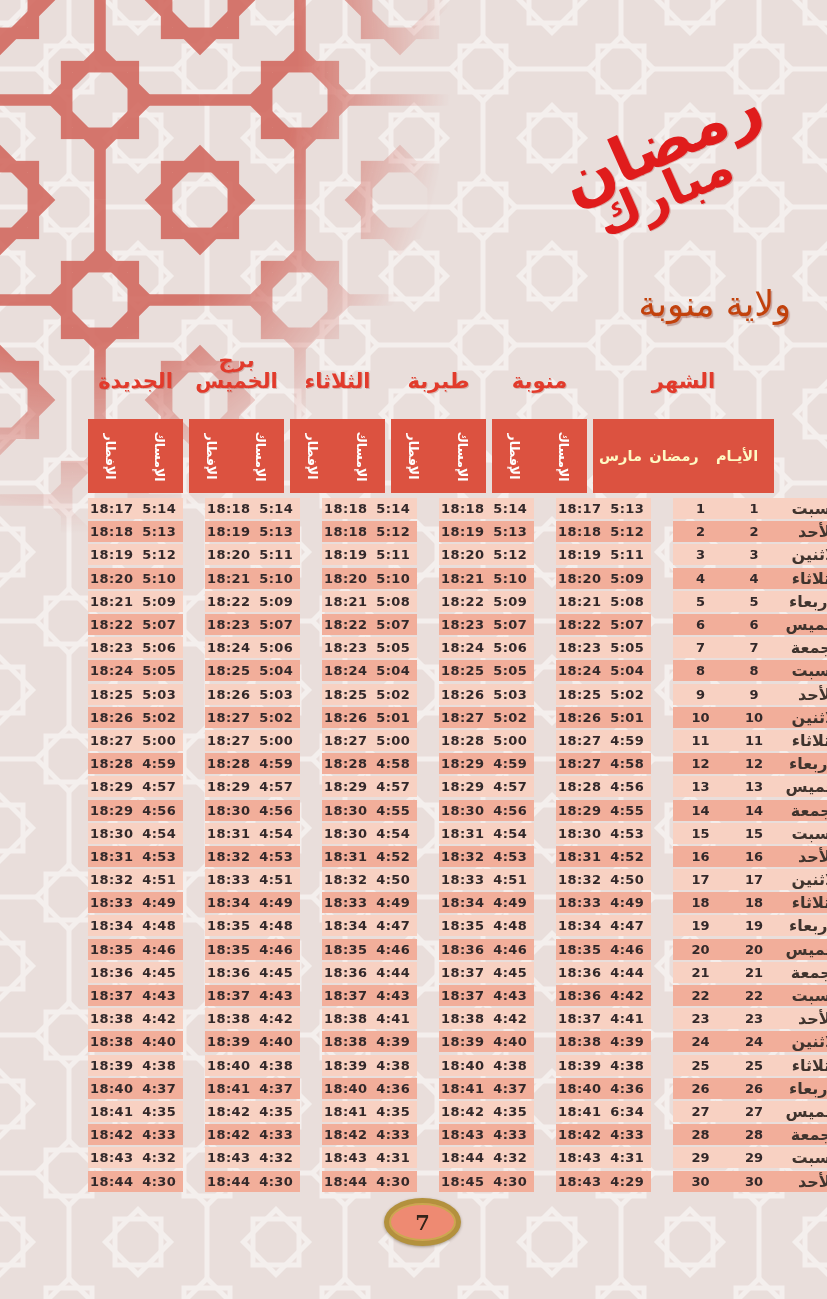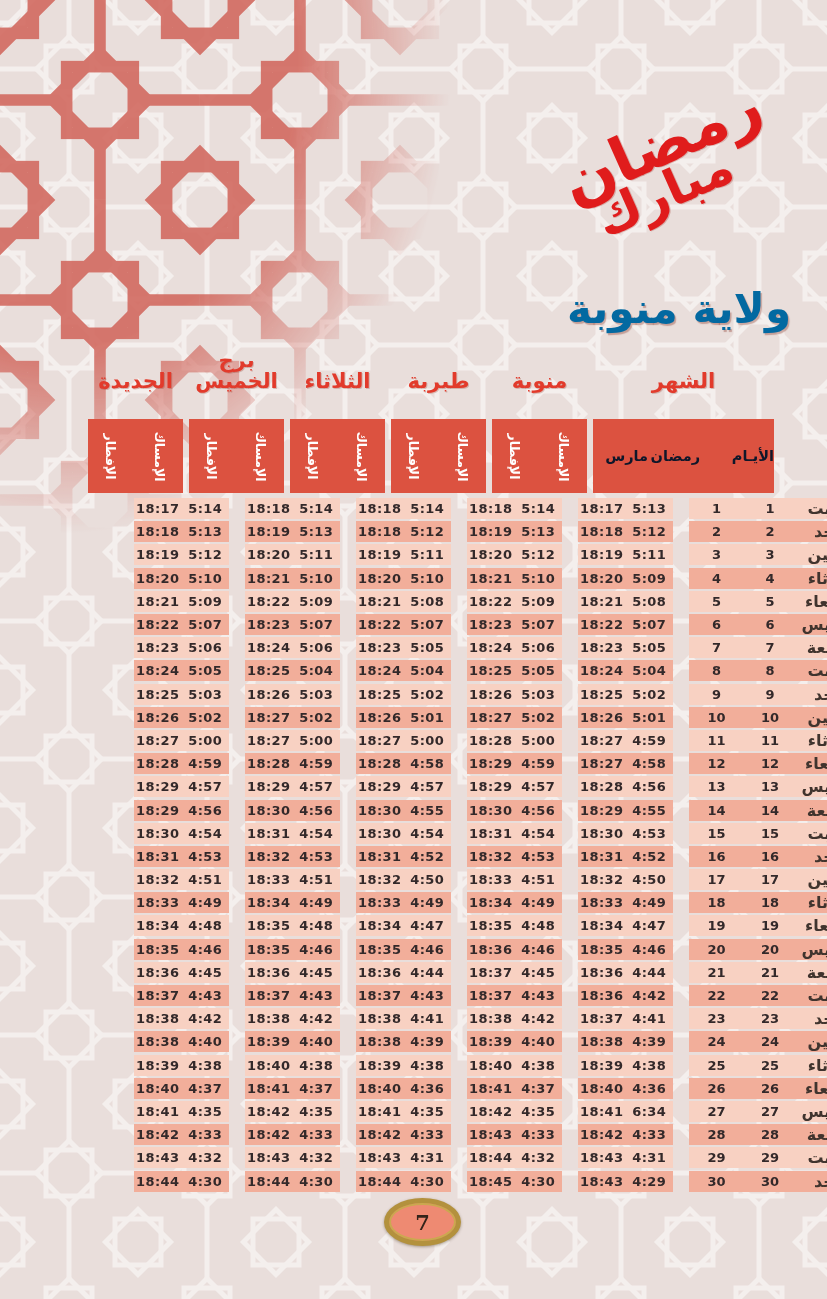--- a/index.html
+++ b/index.html
@@ -9,44 +9,44 @@
   .layer{position:absolute;z-index:2;}
 
   
   .callig{left:545px;top:58px;width:250px;height:210px;display:flex;align-items:center;justify-content:center;}
   .callig-inner{transform:rotate(-24deg);text-align:center;color:#e01c1c;line-height:.82;
     text-shadow:1px 1px 0 rgba(150,20,10,.25);}
   .callig-word1{font-size:62px;font-weight:bold;display:block;}
   .callig-word2{font-size:50px;font-weight:bold;display:block;margin-right:34px;}
 
   
-  .gov-title{right:36px;top:284px;font-size:42px;font-weight:bold;color:#0369a1;
+  .gov-title{right:36px;top:284px;font-size:35px;font-weight:normal;color:#c2410c;
     text-shadow:1.5px 1.5px 1px rgba(130,40,25,.35);}
 
   
   .grid{position:absolute;left:88px;width:686px;display:grid;
     grid-template-columns:95px 95px 95px 95px 95px 181px;column-gap:6px;z-index:2;}
 
   .city-names{top:332px;height:62px;align-items:end;}
   .city-name{display:flex;align-items:flex-end;justify-content:center;text-align:center;
     color:#e23a2b;font-size:21px;font-weight:bold;line-height:1.0;direction:rtl;
     text-shadow:1px 1px 0 rgba(140,40,25,.25);padding:0 8px 2px 8px;box-sizing:border-box;}
 
   .subheads{top:419px;height:74px;}
   .sub-block{background:#dc5240;display:flex;height:74px;}
   .vcell{flex:1;display:flex;align-items:center;justify-content:center;}
   .vtext{transform:rotate(90deg);white-space:nowrap;color:#fff;font-size:12.5px;font-weight:bold;}
   .month-block{background:#dc5240;display:grid;grid-template-columns:55px 52px 74px;
     align-items:center;height:74px;}
-  .month-label{color:#0f172a;font-size:14.5px;font-weight:bold;text-align:right;direction:rtl;}
+  .month-label{color:#fef9c3;font-size:14.5px;font-weight:bold;text-align:center;direction:rtl;}
 
   
   .rows-host{position:absolute;left:88px;top:497px;width:686px;z-index:2;}
   .row{height:23.2px;display:grid;grid-template-columns:95px 95px 95px 95px 95px 181px;
-    column-gap:16px;align-items:center;margin-left:46px;}
+    column-gap:22px;align-items:center;}
   .grp{height:21px;display:flex;align-items:center;}
   .row.light .grp{background:#f8d1c2;}
   .row.dark .grp{background:#f2ae9a;}
   .tcell{flex:1;text-align:center;font-size:13px;font-weight:bold;color:#33292a;letter-spacing:.4px;}
   .month-grp{display:grid;grid-template-columns:55px 52px 74px;align-items:center;}
   .ncell{text-align:center;font-size:13px;font-weight:bold;color:#33292a;}
   .dcell{text-align:center;font-size:16px;font-weight:bold;color:#40342e;direction:rtl;white-space:nowrap;}
 
   
   .badge{left:384px;top:1198px;width:77px;height:48px;border-radius:50%;

